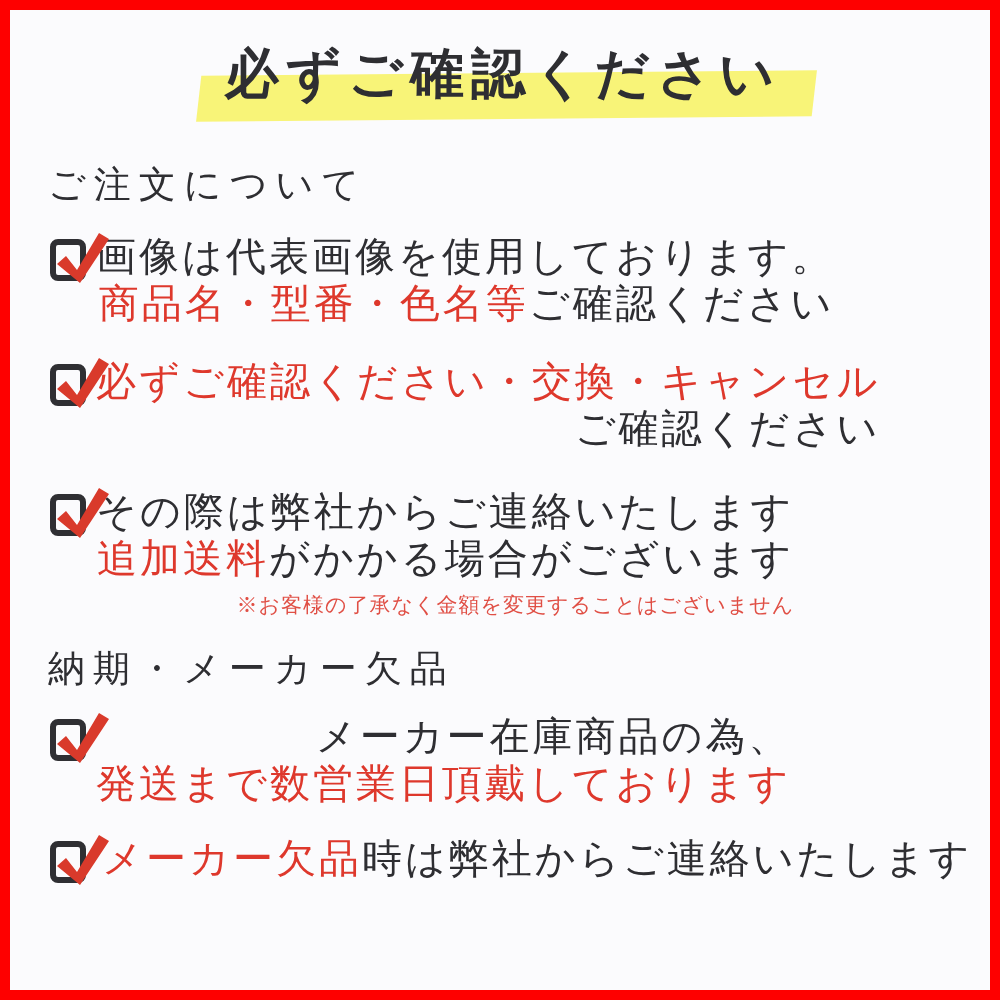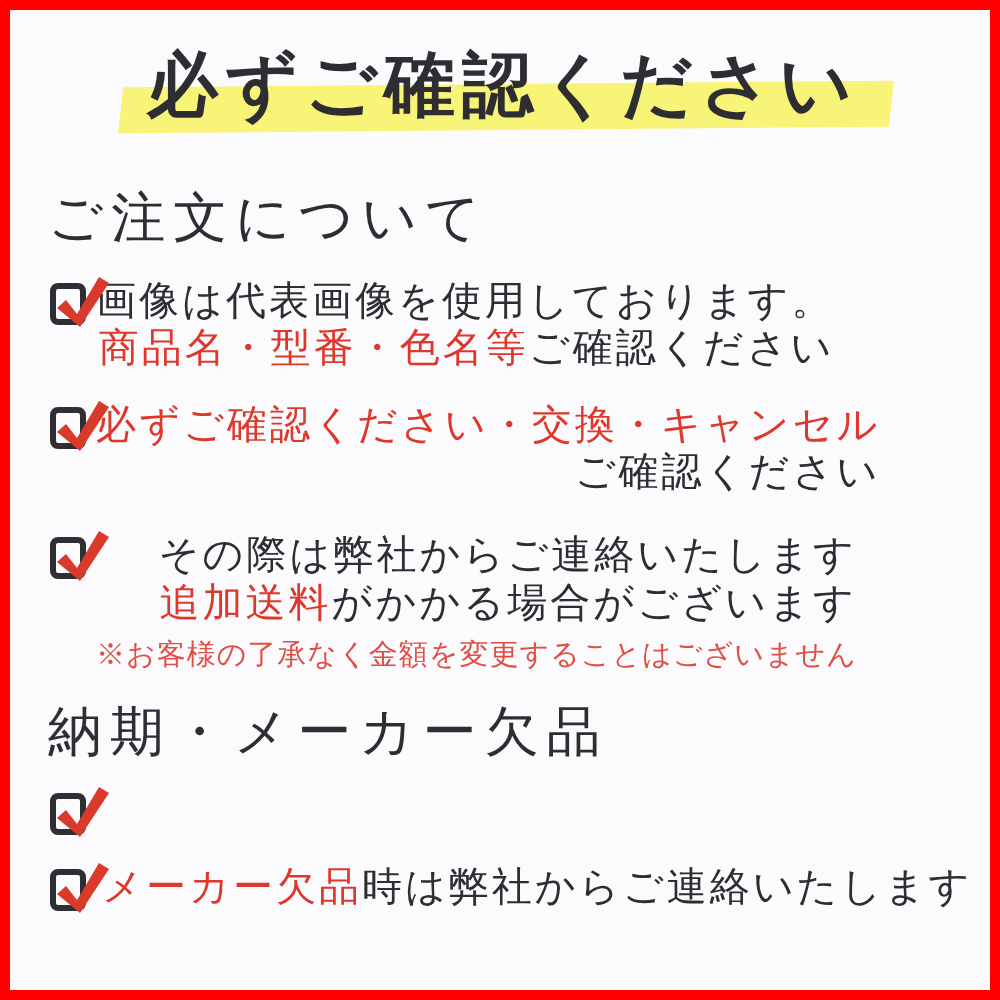--- a/index.html
+++ b/index.html
@@ -10,34 +10,34 @@
   }
   .card {
     width:1000px; height:1000px;
     background:var(--background,#fbfbfd);
     border:10px solid var(--border,#fe0000);
     overflow:hidden;
   }
   .title-wrap { text-align:center; margin-top:28px; }
   .title {
     display:inline-block; position:relative;
-    font-size:71px; font-weight:600; letter-spacing:7px;
+    font-size:54px; font-weight:600; letter-spacing:7px;
     line-height:1.35; color:var(--text,#2e2e32);
     white-space:nowrap;
     margin-left:6px;
   }
   .title .hl {
     position:absolute; left:-26px; right:-32px; top:48%; height:46px;
     background:var(--highlight,#f8f478);
     transform:skewX(-7deg) rotate(-0.5deg);
     z-index:0;
   }
   .title .txt { position:relative; z-index:1; }
   .heading {
-    font-size:54px; letter-spacing:8px; line-height:1.2;
+    font-size:37px; letter-spacing:8px; line-height:1.2;
     color:var(--text,#2e2e32); margin-left:38px; font-weight:500;
     white-space:nowrap;
   }
   .h-order   { margin-top:52px; }
   .h-stock   { margin-top:28px; }
   .item { display:flex; align-items:flex-start; margin-left:40px; gap:10px;text-align:right; }
   .i1 { margin-top:26px; }
   .i2 { margin-top:30px; }
   .i3 { margin-top:36px; }
   .i4 { margin-top:22px; }
@@ -49,21 +49,21 @@
     border-radius:8px;
     margin-top:6px;
   }
   .checkbox svg {
     position:absolute; left:-3px; top:-15px;
     width:58px; height:54px; overflow:visible;
   }
   .lines { font-size:40px; letter-spacing:3px; line-height:1.18; color:var(--text,#2e2e32); white-space:nowrap; }
   .red { color:var(--red,#de382c); font-weight:400; }
   .note {
-    font-size:29px; letter-spacing:1px; line-height:1.25;
+    font-size:21px; letter-spacing:1px; line-height:1.25;
     color:var(--red_note,#e04f45); margin-top:10px; font-weight:400;
   }
 </style>
 </head>
 <body>
 
 <div class="card">
 
   <div class="title-wrap">
     <div class="title">
@@ -112,20 +112,24 @@
   </div>
 
   <div class="heading h-stock">納期・メーカー欠品</div>
 
   <div class="item i4">
     <span class="checkbox">
       <svg viewBox="0 0 58 54">
         <polygon points="4,34 13,26 24,40 46,3 56,9 27,53" fill="#d93a2b"></polygon>
       </svg>
     </span>
+    <div class="lines">
+      <div><span>メーカー在庫商品の為、</span></div>
+      <div><span class="red">発送まで数営業日頂戴しております</span></div>
+    </div>
   </div>
 
   <div class="item i5">
     <span class="checkbox">
       <svg viewBox="0 0 58 54">
         <polygon points="4,34 13,26 24,40 46,3 56,9 27,53" fill="#d93a2b"></polygon>
       </svg>
     </span>
     <div class="lines">
       <div><span class="red">メーカー欠品</span><span>時は弊社からご連絡いたします</span></div>

